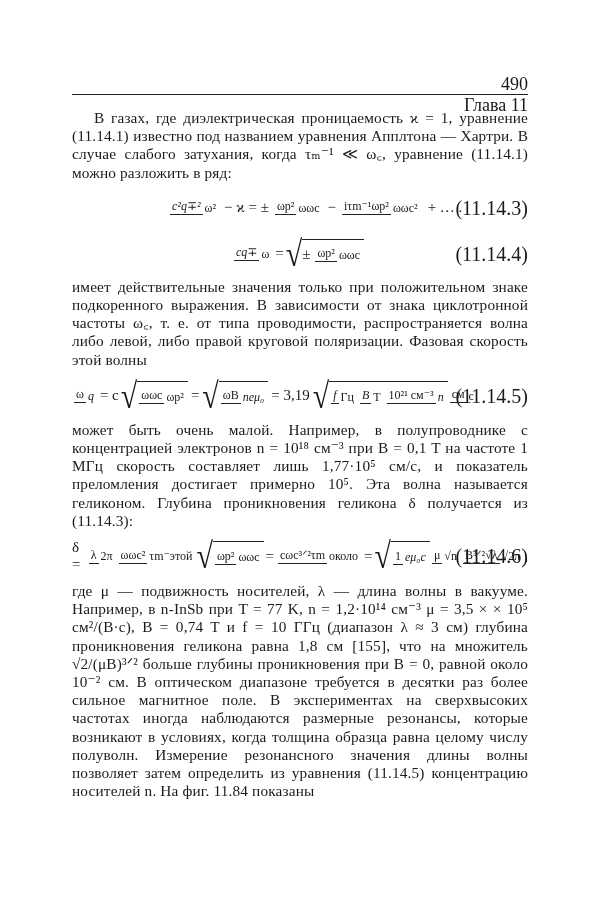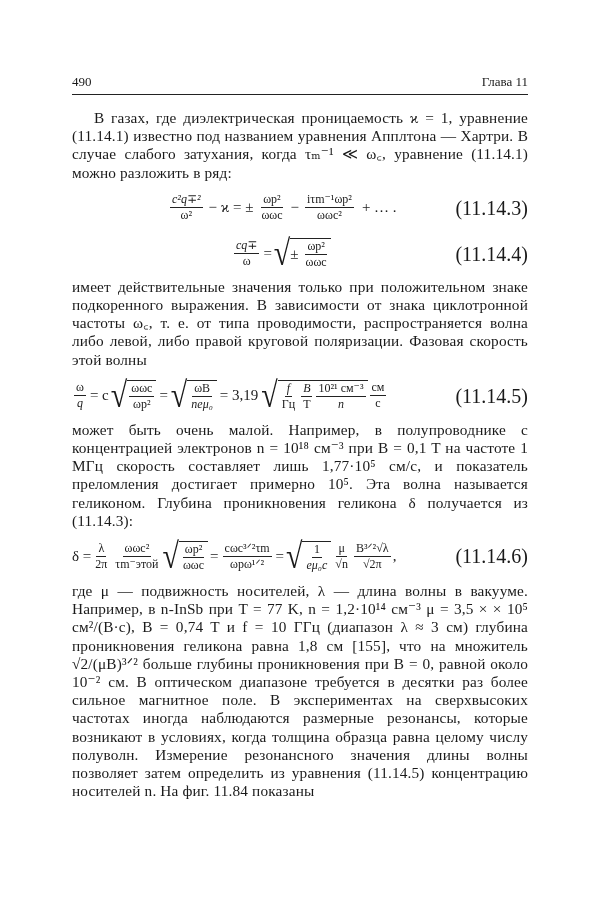--- a/index.html
+++ b/index.html
@@ -1,28 +1,28 @@
 <!DOCTYPE html>
 <html><head>
 <meta charset="utf-8">
 <style>
   html, body { margin: 0; padding: 0; }
   body {
     width: 600px; height: 898px; background: #ffffff; position: relative; overflow: hidden;
     font-family: "Liberation Serif", "DejaVu Serif", serif; color: #1a1a1a;
   }
   .page { position: absolute; left: 72px; top: 74px; width: 456px; }
-  .header { display: flex; justify-content: space-between; align-items: flex-end; font-size: 13px; height: 16px; }
+  .header { display: flex; justify-content: space-between; align-items: flex-end; font-size: 18px; height: 16px; flex-direction: column; }
   .header .chap { }
   .rule { border-top: 1.5px solid #222; margin-top: 4px; }
   p { margin: 0; font-size: 15.3px; line-height: 18.2px; text-align: justify; letter-spacing: 0.15px; }
   p.indent { text-indent: 22px; }
   .eq { position: relative; font-size: 15px; display: flex; align-items: center; }
   .eq .num { position: absolute; right: 0; top: 50%; transform: translateY(-50%); font-size: 20px; }
-  .frac { display: inline-flex; flex-direction: column; align-items: center; vertical-align: middle; margin: 0 2px; font-size: 12px; line-height: 13px; }
+  .frac { display: inline-flex; flex-direction: row; align-items: center; vertical-align: middle; margin: 0 2px; font-size: 12px; line-height: 13px; }
   .frac .n { border-bottom: 1px solid #222; padding: 0 2px 1px; }
   .frac .d { padding: 1px 2px 0; text-align: right; }
   .i { font-style: italic; }
   .sqrt { display: inline-flex; align-items: stretch; vertical-align: middle; }
   .sqrt .rad { font-size: 30px; line-height: 30px; transform: scaleY(1.2); margin-right: 0; }
   .sqrt .body { border-top: 1px solid #222; padding-top: 1px; display: inline-flex; align-items: center; }
 </style>
 </head>
 <body>
 
@@ -143,21 +143,21 @@
         <span class="body">
           <span class="frac">
             <span class="n">ωp²</span>
             <span class="d">ωωc</span>
           </span>
         </span>
       </span>
     <span style="margin:0 2px">=</span>
     <span class="frac">
         <span class="n">cωc³ᐟ²τm</span>
-        <span class="d">ωpω¹ᐟ²</span>
+        <span class="d">около</span>
       </span>
     <span style="margin:0 2px">=</span>
     <span class="sqrt">
         <span class="rad">√</span>
         <span class="body">
           <span class="frac">
             <span class="n">1</span>
             <span class="d i">eμ₀c</span>
           </span>
         </span>

